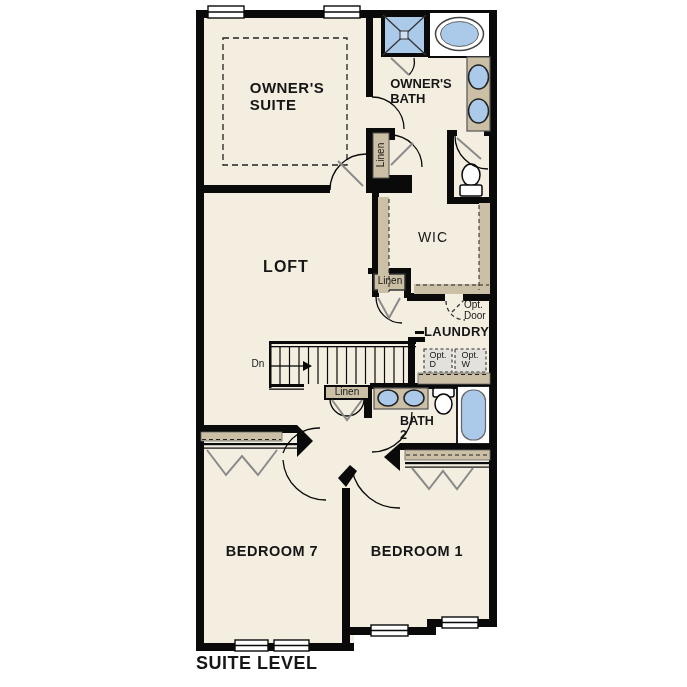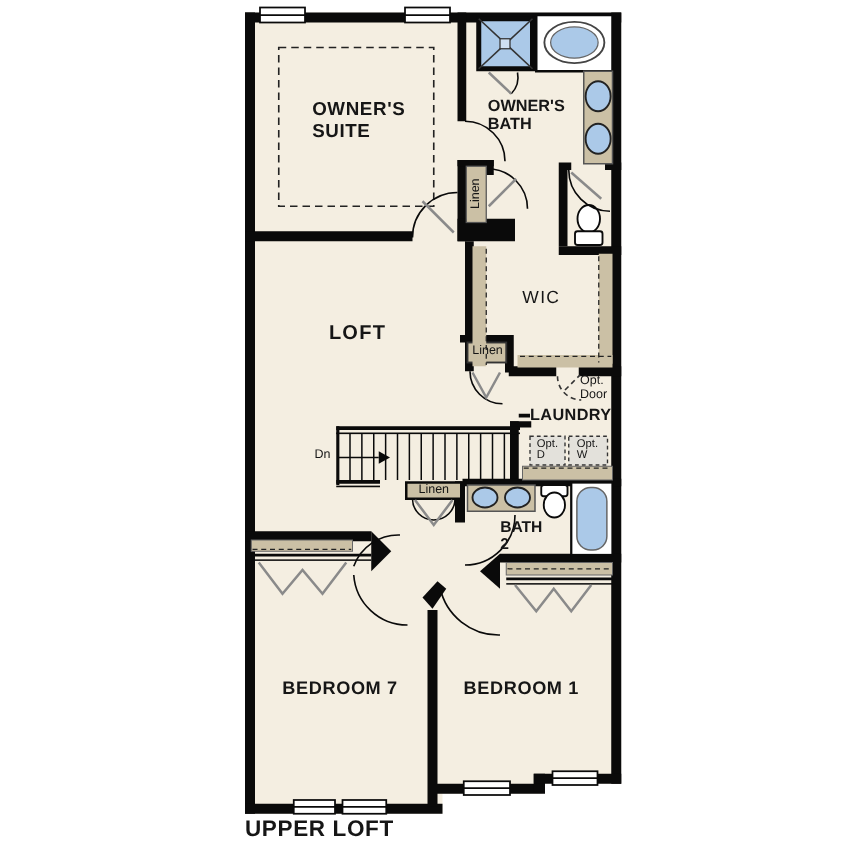--- a/index.html
+++ b/index.html
@@ -254,15 +254,15 @@
 
 <div class="lbl c" style="left:347px;top:392px;font-size:10px;">Linen</div>
 
 <div class="lbl c b" style="left:417px;top:429px;font-size:12.5px;line-height:1.1;">BATH
 2</div>
 
 <div class="lbl c b" style="left:272px;top:551px;font-size:14.5px;letter-spacing:.5px;">BEDROOM 7</div>
 
 <div class="lbl c b" style="left:417px;top:551px;font-size:14.5px;letter-spacing:.5px;">BEDROOM 1</div>
 
-<div class="lbl b" style="left:196px;top:653px;font-size:18px;letter-spacing:.5px;">UPPER LOFT</div>
+<div class="lbl b" style="left:196px;top:653px;font-size:18px;letter-spacing:.5px;">SUITE LEVEL</div>
 
 </div>
 
 </body></html>

